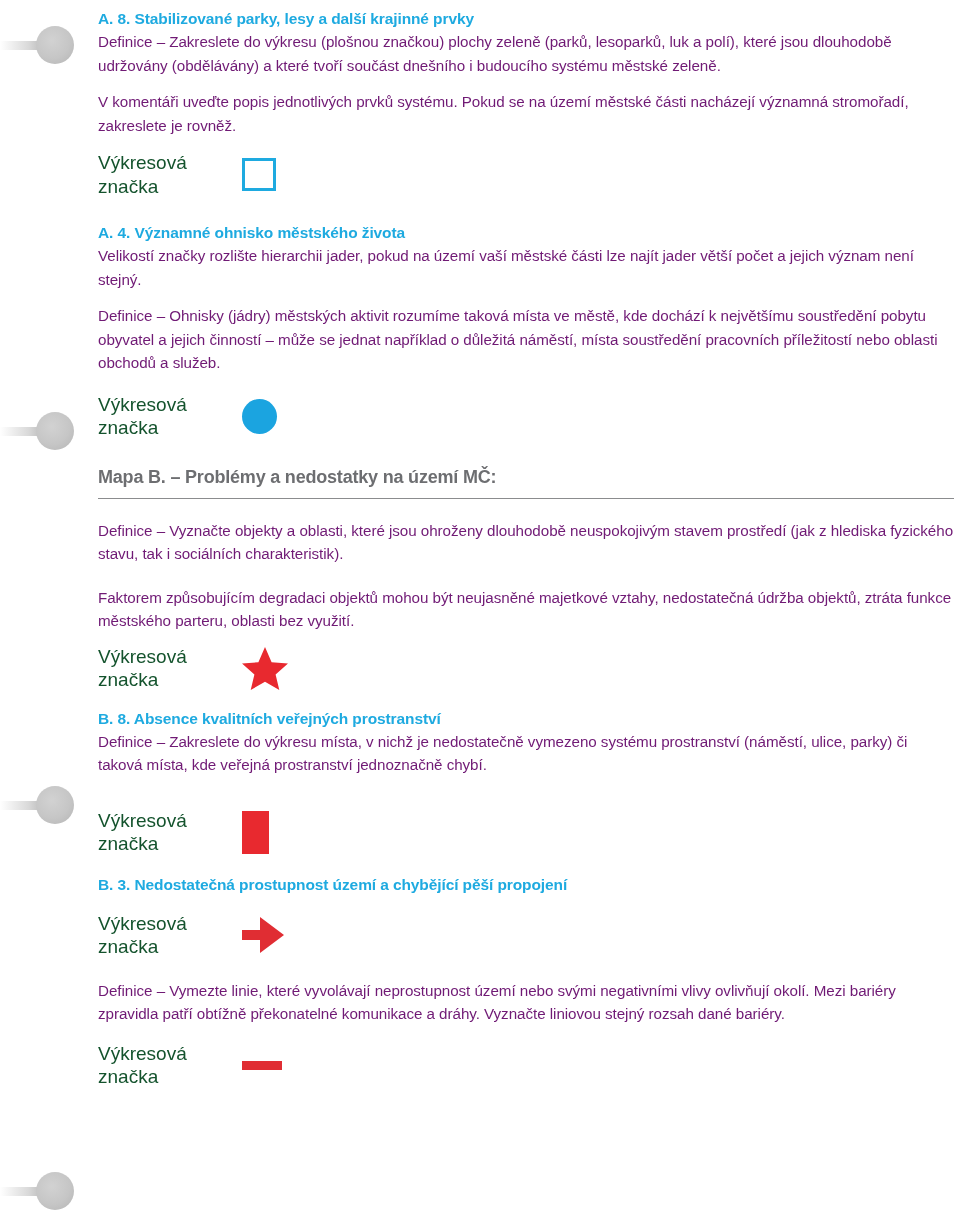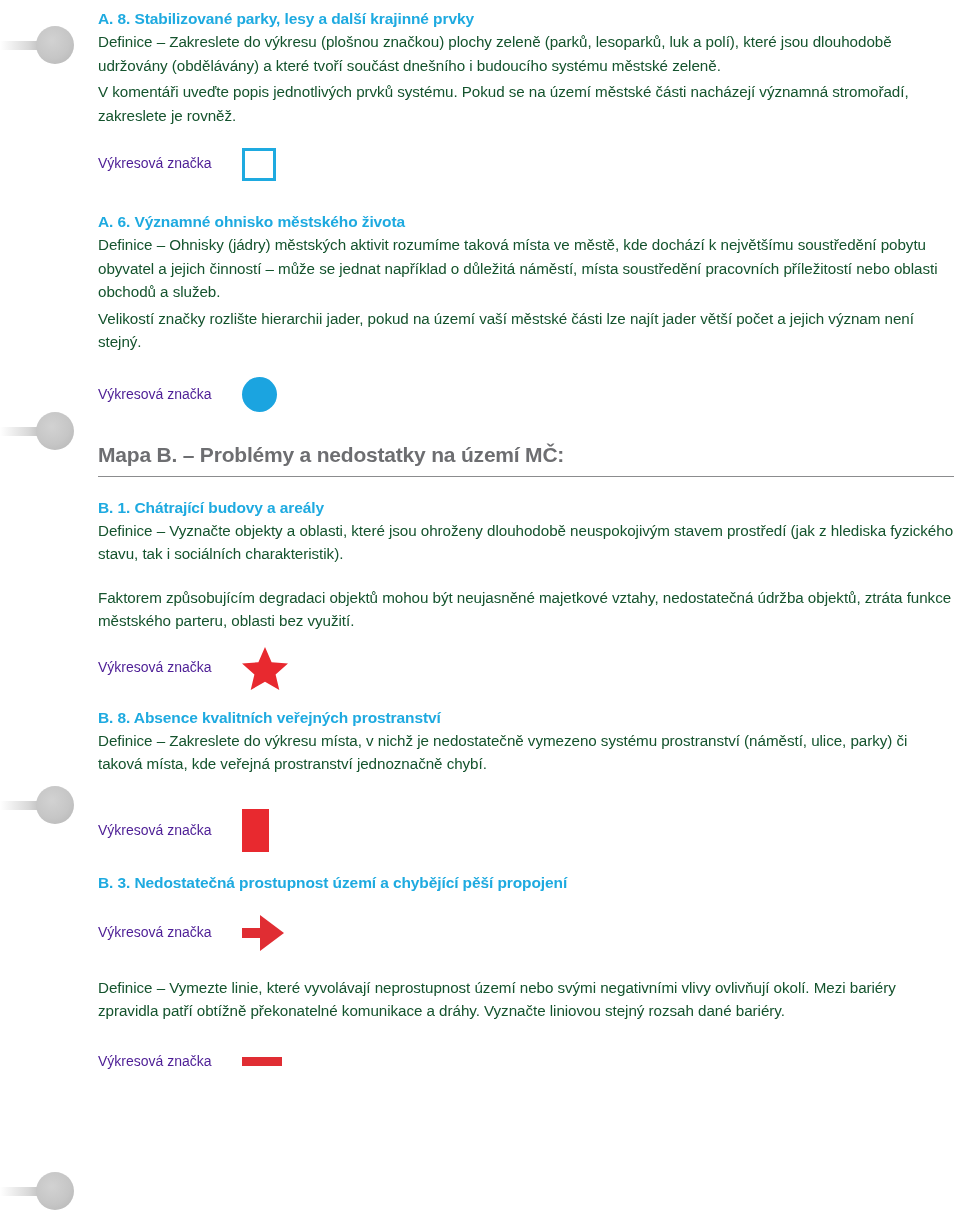--- a/index.html
+++ b/index.html
@@ -58,51 +58,51 @@
   .sec-title {
     color: #1eaae0;
     font-size: 15.5px;
     font-weight: bold;
     line-height: 22px;
     margin: 0;
     letter-spacing: -0.1px;
   }
   .map-title {
     color: #6d6e71;
-    font-size: 21px;
+    font-size: 18px;
     font-weight: bold;
     line-height: 30px;
     margin: 0;
     letter-spacing: -0.2px;
   }
   .rule {
     height: 1px;
     background: #8b8c8e;
     margin-top: 6px;
     width: 100%;
   }
   p.body {
-    color: #14532d;
+    color: #701a75;
     font-size: 15.2px;
     line-height: 23.5px;
     margin: 0;
     letter-spacing: -0.05px;
   }
-  p.body + p.body { margin-top: 3px; }
+  p.body + p.body { margin-top: 13px; }
   .gap { height: 20px; }
 
   
   .legend-row {
     display: flex;
     align-items: center;
     min-height: 40px;
   }
   .legend-label {
-    color: #4c1d95;
-    font-size: 14px;
+    color: #14532d;
+    font-size: 19px;
     line-height: 23.5px;
     width: 144px;
     flex: 0 0 144px;
   }
   .legend-mark {
     display: flex;
     align-items: center;
     height: 46px;
   }
 
@@ -172,38 +172,37 @@
 
     <div style="height:14px;"></div>
     <div class="legend-row">
       <span class="legend-label">Výkresová značka</span>
       <span class="legend-mark">
         <span class="mk-square-outline"></span>
       </span>
     </div>
 
     <div style="height:24px;"></div>
-    <h3 class="sec-title">A. 6. Významné ohnisko městského života</h3>
+    <h3 class="sec-title">A. 4. Významné ohnisko městského života</h3>
+    <p class="body">Velikostí značky rozlište hierarchii jader, pokud na území vaší městské části lze najít jader větší počet a jejich význam není stejný.</p>
     <p class="body">Definice – Ohnisky (jádry) městských aktivit rozumíme taková místa ve městě, kde dochází k největšímu soustředění pobytu obyvatel a jejich činností – může se jednat například o důležitá náměstí, místa soustředění pracovních příležitostí nebo oblasti obchodů a služeb.</p>
-    <p class="body">Velikostí značky rozlište hierarchii jader, pokud na území vaší městské části lze najít jader větší počet a jejich význam není stejný.</p>
 
     <div style="height:18px;"></div>
     <div class="legend-row">
       <span class="legend-label">Výkresová značka</span>
       <span class="legend-mark">
         <span class="mk-circle-filled"></span>
       </span>
     </div>
 
     <div style="height:22px;"></div>
     <h2 class="map-title">Mapa B. – Problémy a nedostatky na území MČ:</h2>
     <div class="rule"></div>
 
     <div style="height:20px;"></div>
-    <h3 class="sec-title">B. 1. Chátrající budovy a areály</h3>
     <p class="body">Definice – Vyznačte objekty a oblasti, které jsou ohroženy dlouhodobě neuspokojivým stavem prostředí (jak z hlediska fyzického stavu, tak i sociálních charakteristik).</p>
     <div class="gap"></div>
     <p class="body">Faktorem způsobujícím degradaci objektů mohou být neujasněné majetkové vztahy, nedostatečná údržba objektů, ztráta funkce městského parteru, oblasti bez využití.</p>
 
     <div style="height:12px;"></div>
     <div class="legend-row">
       <span class="legend-label">Výkresová značka</span>
       <span class="legend-mark">
         <svg class="mk-star" viewBox="0 0 46 44">
           <polygon points="23,1 29.6,16.2 46,17.6 33.6,28.4 37.3,44 23,35.7 8.7,44 12.4,28.4 0,17.6 16.4,16.2" fill="#e8292f"></polygon>

